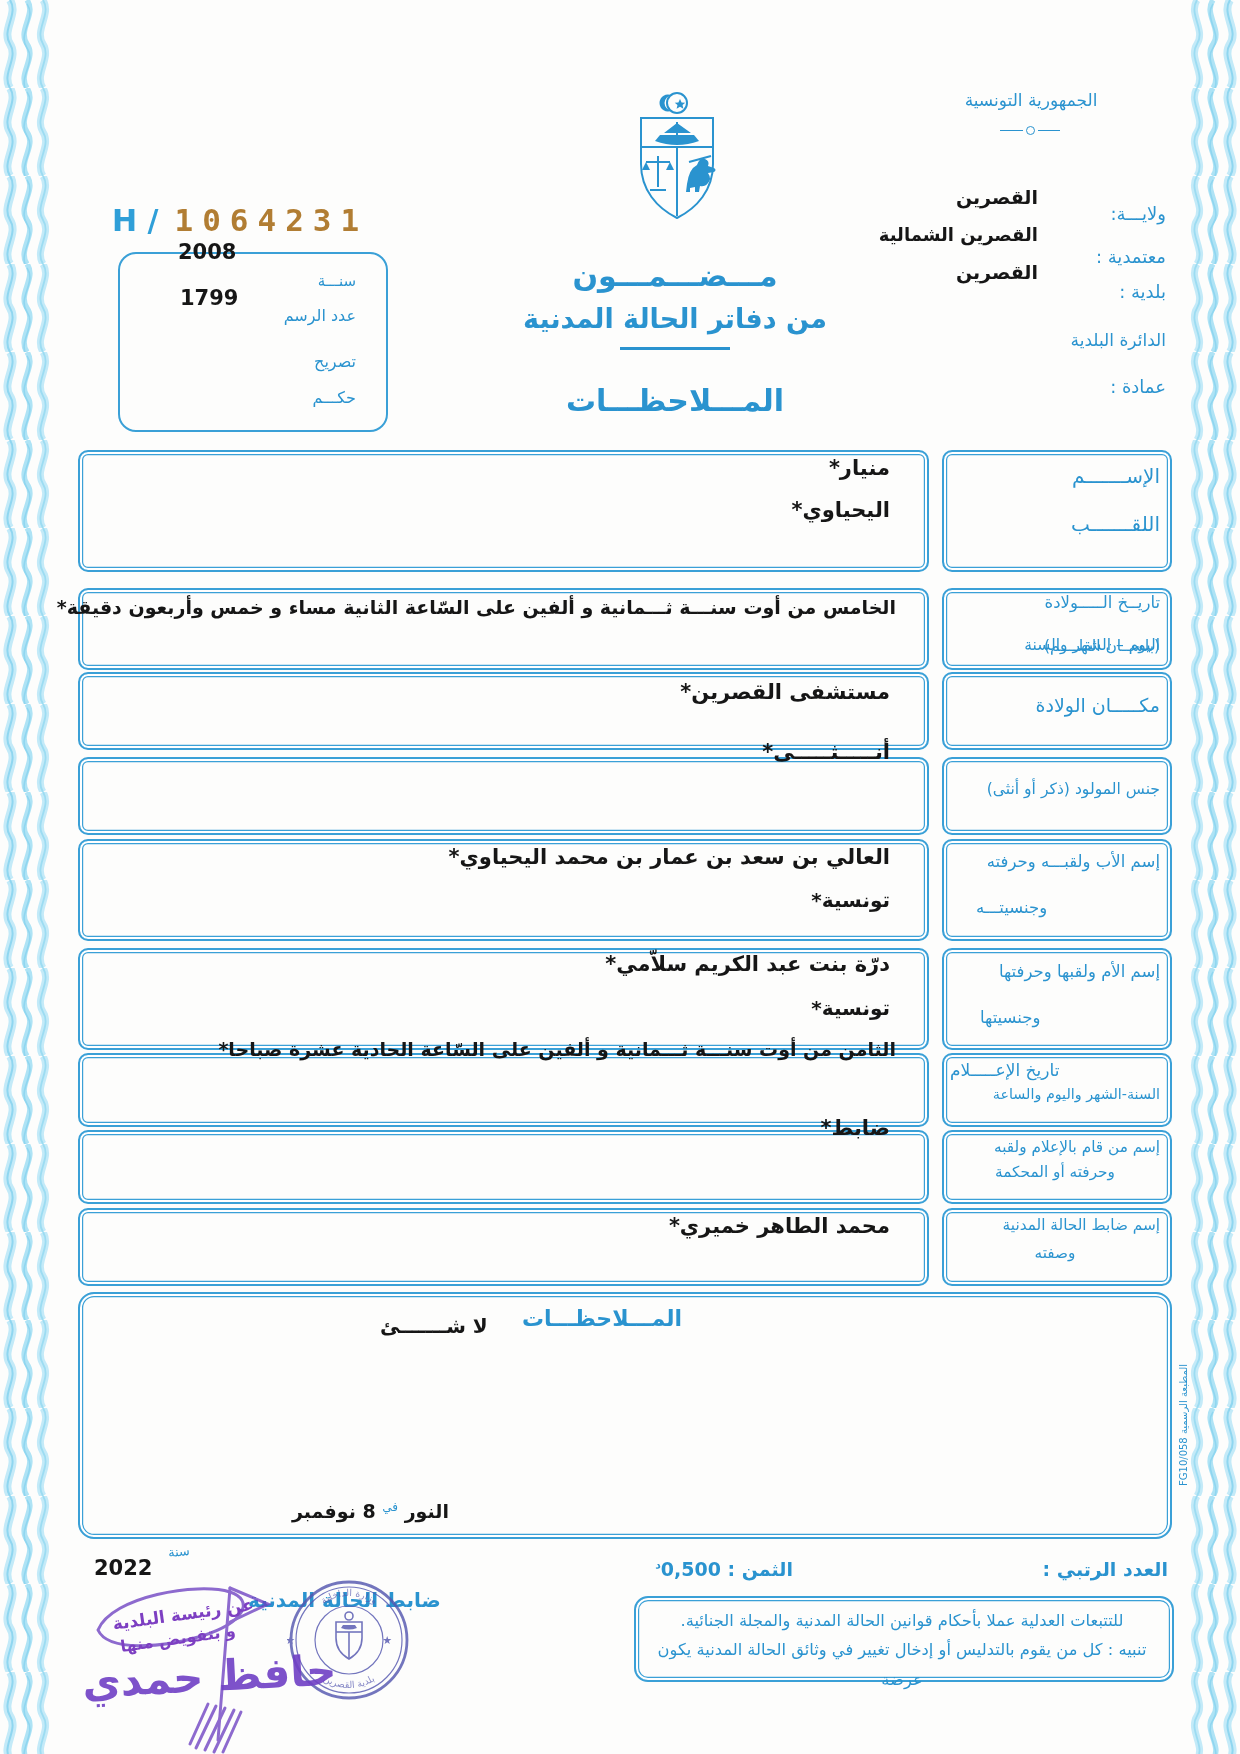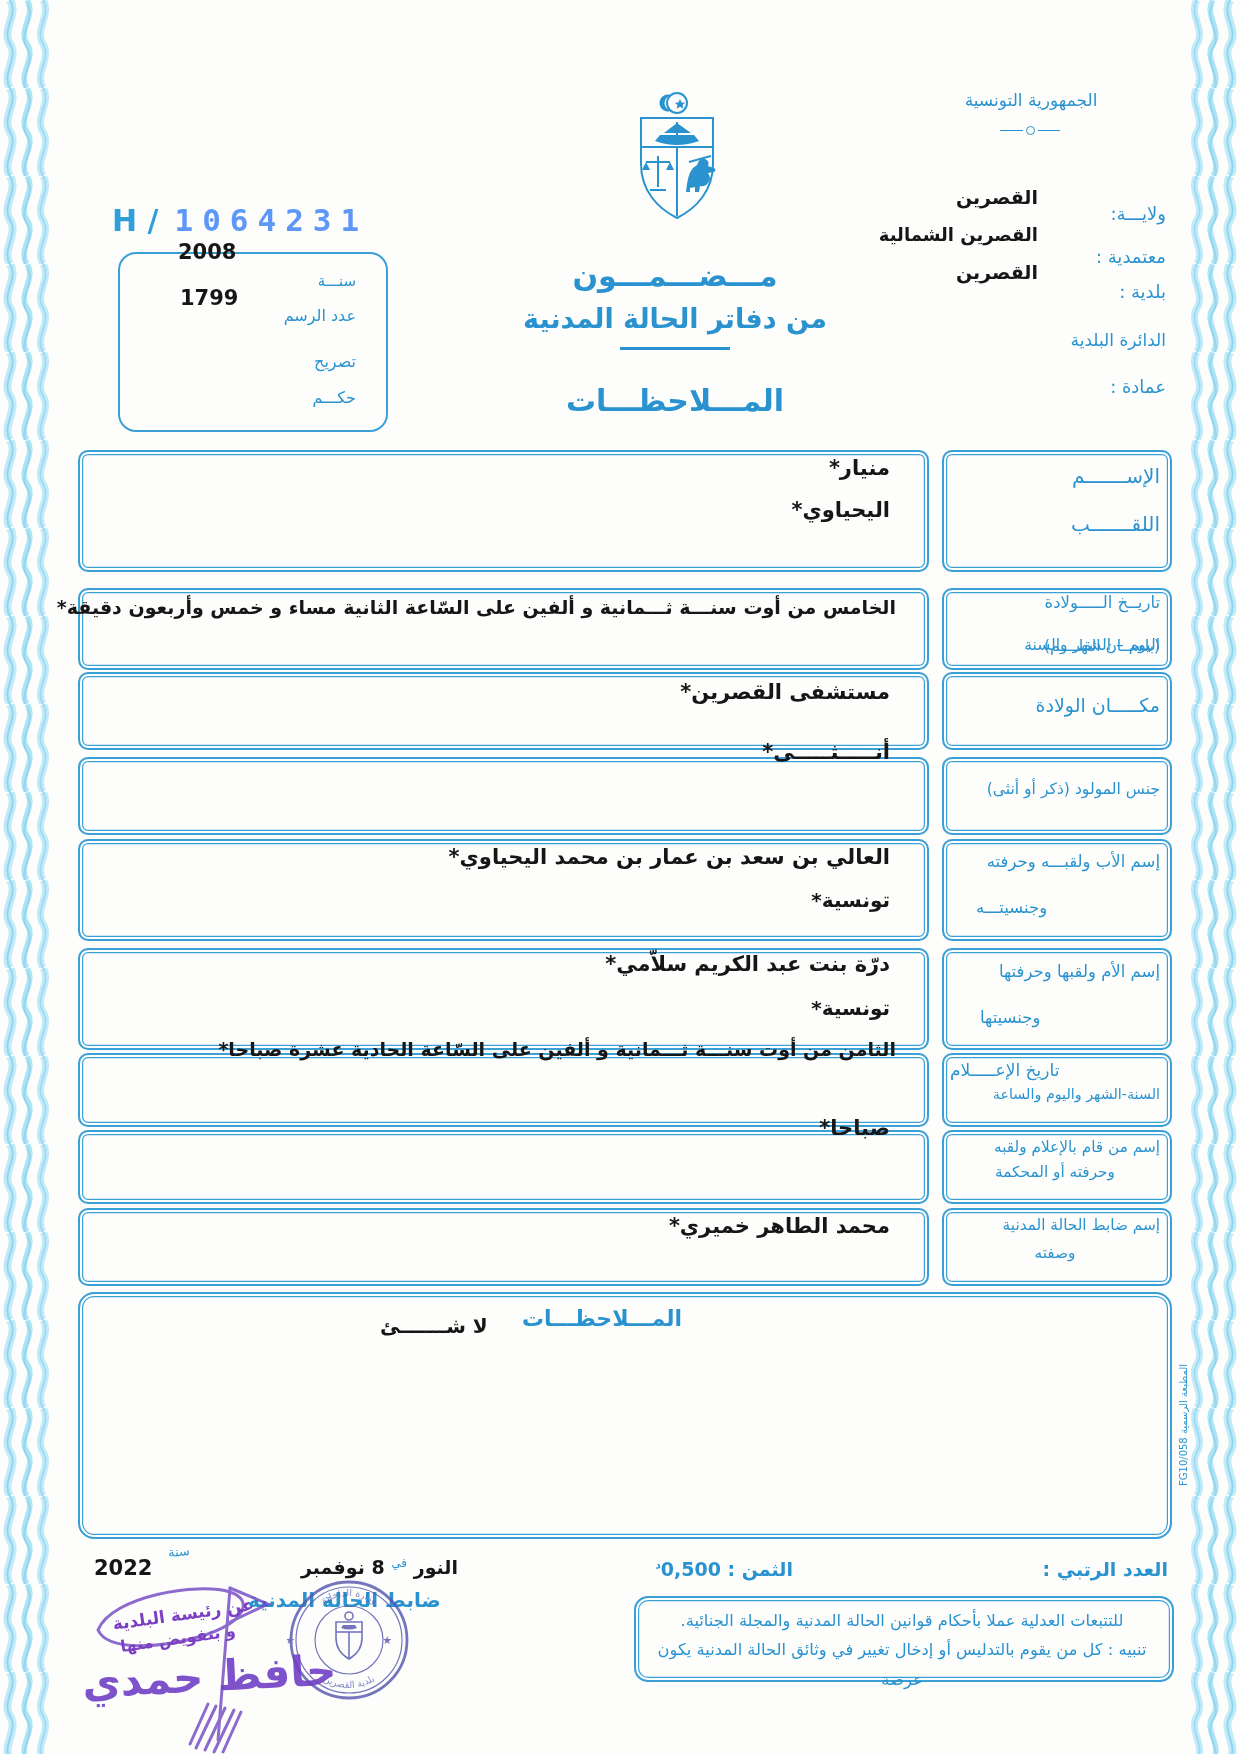--- a/index.html
+++ b/index.html
@@ -19,21 +19,21 @@
   #orn .ln{flex:1;height:0;border-top:1.6px solid #2a93cf;}
   #orn .o{width:7px;height:7px;border:1.6px solid #2a93cf;border-radius:50%;}
   #emb{left:630px;top:90px;width:94px;height:134px;}
   #ti1{left:440px;top:258px;width:470px;text-align:center;font-size:30px;font-weight:bold;color:#2a93cf;}
   #ti2{left:440px;top:303px;width:470px;text-align:center;font-size:27px;font-weight:bold;color:#2a93cf;}
   #tiu{left:620px;top:347px;width:110px;height:2.6px;background:#2a93cf;}
   #ti3{left:440px;top:383px;width:470px;text-align:center;font-size:30px;font-weight:bold;color:#2a93cf;}
   #ser{left:112px;top:202px;direction:ltr;display:flex;gap:16px;align-items:baseline;}
   #serp{font-size:30px;font-weight:bold;color:#2f9fd8;}
   #sern{font-size:31px;font-weight:bold;font-family:"DejaVu Sans Mono",monospace;
-        letter-spacing:9px;color:#3b82f6;opacity:.82;}
+        letter-spacing:9px;color:#a16207;opacity:.82;}
   #refbox{left:118px;top:252px;width:266px;height:176px;border:2.6px solid #3aa0d7;border-radius:18px;}
   .rfl{position:absolute;text-align:right;color:#2a93cf;}
   #rfl1{left:280px;top:272px;width:76px;font-size:15px;}
   #rfl2{left:266px;top:306px;width:90px;font-size:16px;}
   #rfl3{left:288px;top:352px;width:68px;font-size:16px;}
   #rfl4{left:290px;top:388px;width:66px;font-size:16px;}
   #rfv1{left:178px;top:240px;font-size:21px;}
   #rfv2{left:180px;top:286px;font-size:21px;}
   .adl{position:absolute;left:1000px;width:166px;text-align:right;color:#2a93cf;font-size:18px;}
   #adl1{top:203px;} #adl2{top:246px;} #adl3{top:281px;} #adl4{top:330px;font-size:17px;} #adl5{top:376px;}
@@ -71,21 +71,21 @@
   
   #rembox{left:78px;top:1292px;width:1090px;height:243px;border-radius:16px;}
   #remt{left:512px;top:1306px;width:180px;text-align:center;color:#2a93cf;font-weight:bold;font-size:22px;}
   #remv{left:380px;top:1314px;font-size:20px;}
 
   
   #ordl{left:990px;top:1558px;width:178px;text-align:right;color:#2a93cf;font-weight:bold;font-size:19px;}
   #price{left:628px;top:1558px;width:165px;text-align:right;color:#2a93cf;font-weight:bold;font-size:19px;}
   #price b{color:#2a93cf;font-family:"DejaVu Sans",sans-serif;}
   #price sup{font-size:11px;}
-  #dateline{left:292px;top:1556px;width:175px;text-align:center;font-size:19px;}
+  #dateline{left:292px;top:1500px;width:175px;text-align:left;font-size:19px;}
   .smb{font-size:12px;color:#2a93cf;vertical-align:7px;font-weight:normal;}
   #yearw{left:168px;top:1544px;font-size:13px;color:#2a93cf;transform:rotate(-6deg);}
   #yearv{left:94px;top:1556px;font-size:21px;}
   #offt{left:248px;top:1588px;font-size:20px;color:#2a93cf;font-weight:bold;z-index:1;}
   #rst{left:287px;top:1578px;width:124px;height:124px;opacity:.82;z-index:2;}
   #sig{left:78px;top:1560px;width:270px;height:200px;opacity:.9;z-index:2;}
   .ov{position:absolute;color:#7d3fc2;font-weight:bold;z-index:2;}
   #ov1{left:112px;top:1604px;font-size:17px;transform:rotate(-8deg);}
   #ov2{left:120px;top:1629px;font-size:16px;transform:rotate(-8deg);}
   #sname{left:82px;top:1652px;font-size:42px;color:#7040c5;font-weight:bold;
@@ -213,21 +213,21 @@
   <div id="t1a" class="vt">منيار*</div>
   <div id="t1b" class="vt">اليحياوي*</div>
   <div id="t2" class="vt">الخامس من أوت سنـــة ثـــمانية و ألفين  على السّاعة الثانية مساء و خمس وأربعون دقيقة*</div>
   <div id="t3" class="vt">مستشفى القصرين*</div>
   <div id="t4" class="vt">أنـــــثـــــى*</div>
   <div id="t5a" class="vt">العالي بن سعد بن عمار بن محمد اليحياوي*</div>
   <div id="t5b" class="vt">تونسية*</div>
   <div id="t6a" class="vt">درّة بنت عبد الكريم سلاّمي*</div>
   <div id="t6b" class="vt">تونسية*</div>
   <div id="t7" class="vt">الثامن من أوت سنـــة ثـــمانية و ألفين  على السّاعة الحادية عشرة صباحا*</div>
-  <div id="t8" class="vt">صباحا*</div>
+  <div id="t8" class="vt">ضابط*</div>
   <div id="t9" class="vt">محمد الطاهر خميري*</div>
 
   <div id="rembox" class="bx"></div>
   <div id="remt" class="a">المـــلاحظـــات</div>
   <div id="remv" class="a blk">لا شـــــــئ</div>
 
   <div id="sidenote" class="a">
     <span>المطبعة الرسمية</span>
     <span>FG10/058</span>
   </div>

